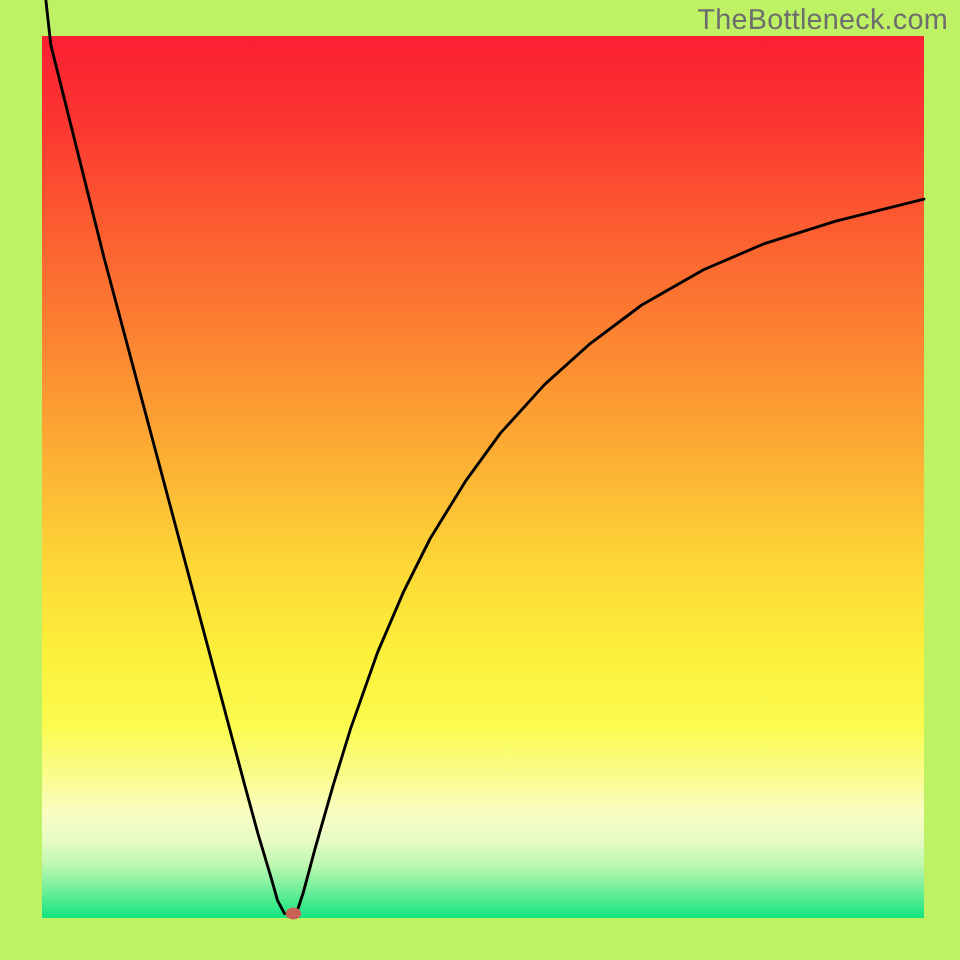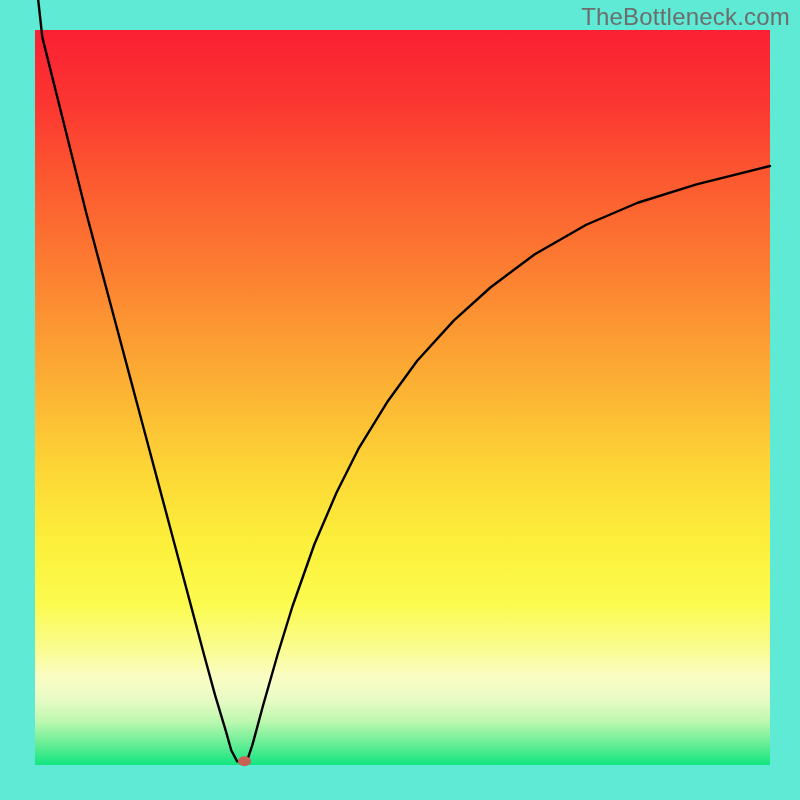--- a/index.html
+++ b/index.html
@@ -8,21 +8,21 @@
     width: 800px;
     height: 800px;
     overflow: hidden;
     background: #000;
     font-family: Arial, Helvetica, sans-serif;
   }
   .frame {
     position: relative;
     width: 800px;
     height: 800px;
-    background: #5eead4;
+    background: #bef264;
   }
   .watermark {
     position: absolute;
     top: 3px;
     right: 10px;
     color: #6d6d6d;
     font-size: 24px;
     font-weight: 500;
     letter-spacing: 0.2px;
     z-index: 5;

